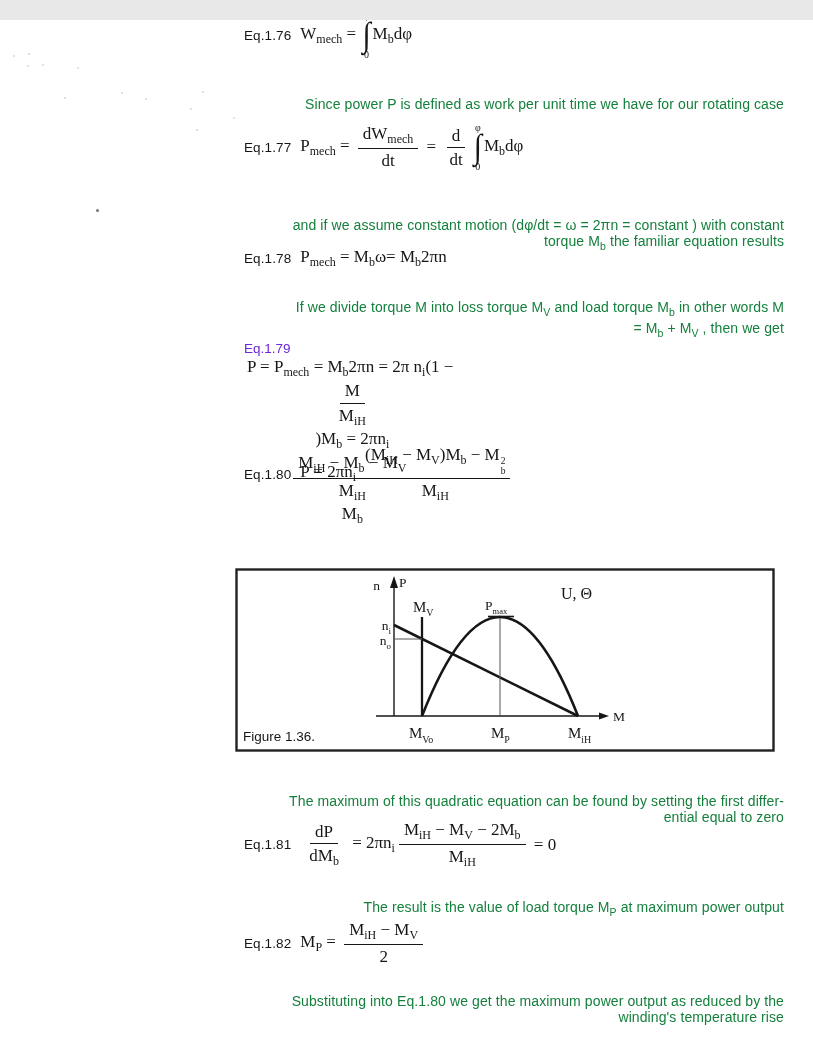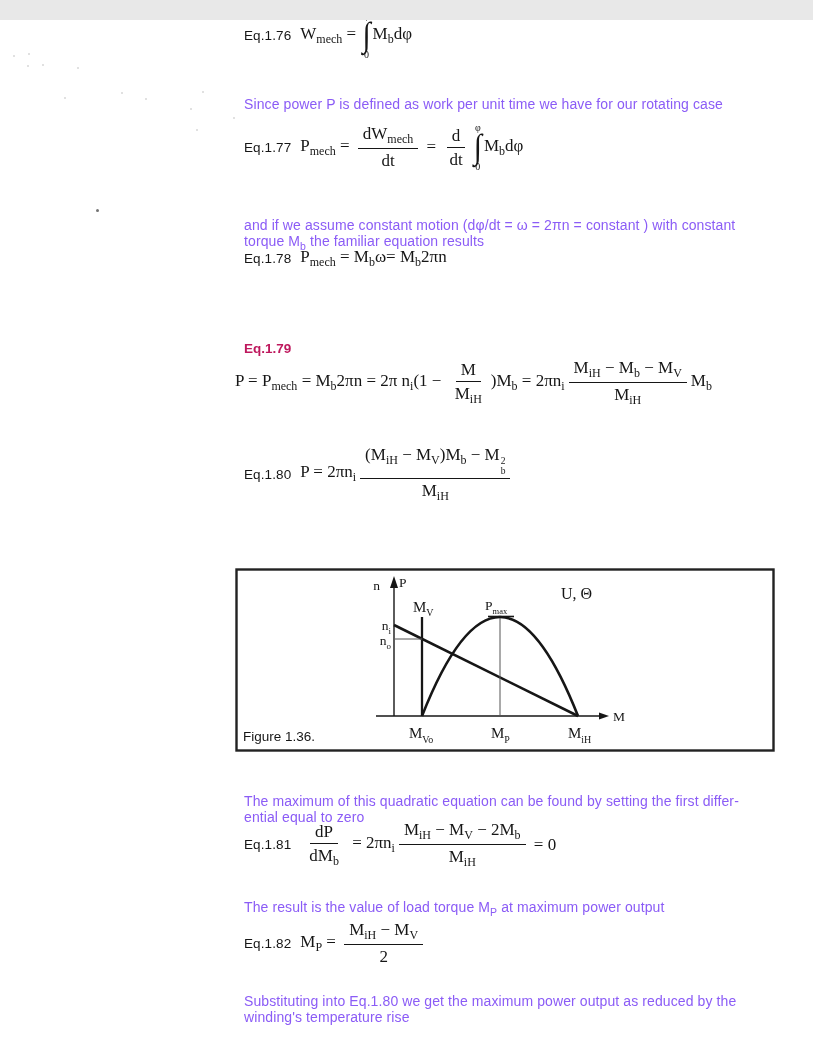--- a/index.html
+++ b/index.html
@@ -1,28 +1,28 @@
 <!DOCTYPE html>
 <html><head>
 <meta charset="utf-8">
 <style>
   html,body{margin:0;padding:0;background:#e8e8e8;}
   .page{position:relative;width:813px;height:1056px;background:#ffffff;overflow:hidden;
         font-family:"Liberation Sans",sans-serif;color:#1a1a1a;margin-top:20px;}
   
   .para{position:absolute;left:244px;width:540px;font-size:14px;line-height:15.8px;
-        color:#8b5cf6;letter-spacing:0.1px;}
+        color:#15803d;letter-spacing:0.1px;text-align:right;}
   .para sub{font-size:10.5px;}
   
   .eq{position:absolute;display:flex;align-items:center;
       font-family:"Liberation Serif",serif;font-size:17px;color:#161616;white-space:pre;}
   .eq .label{font-family:"Liberation Sans",sans-serif;font-size:13.5px;margin-right:9px;
              letter-spacing:0.1px;}
   .eq sub{font-size:12px;}
-  .eqlabel{position:absolute;font-family:"Liberation Sans",sans-serif;font-size:13.5px;color:#be185d;font-weight:bold;}
+  .eqlabel{position:absolute;font-family:"Liberation Sans",sans-serif;font-size:13.5px;color:#6d28d9;}
   .frac{display:inline-flex;flex-direction:column;align-items:center;vertical-align:middle;
         margin:0 4px;line-height:1.25;}
   .frac .num{display:block;padding:0 5px 1px 5px;border-bottom:1.3px solid #161616;text-align:center;}
   .frac .den{display:block;padding:1px 5px 0 5px;text-align:center;}
   .int{display:inline-flex;flex-direction:column;align-items:center;line-height:1;margin:0 2px;}
   .int .lim{font-size:10px;line-height:1;}
   .int .sign{font-size:30px;line-height:0.95;transform:scaleY(1.15);}
   .ss-stack{display:inline-flex;flex-direction:column;justify-content:center;
             vertical-align:-4px;font-size:9.5px;line-height:1.05;margin-left:1px;text-align:left;}
   
@@ -75,23 +75,24 @@
     <span class="seg">M<sub>b</sub>dφ</span>
   </div>
 
   <p class="para" style="top:184px;">and if we assume constant motion (dφ/dt = ω = 2πn = constant )  with constant<br>torque M<sub>b</sub> the familiar equation results</p>
 
   <div class="eq" style="left:244px;top:227px;text-align:right;">
     <span class="label">Eq.1.78</span>
     <span class="seg">P<sub>mech</sub> = M<sub>b</sub>ω= M<sub>b</sub>2πn</span>
   </div>
 
+  <p class="para" style="top:266px;">If we divide torque M into loss torque M<sub>V</sub> and load torque M<sub>b</sub> in other words M<br>= M<sub>b</sub> + M<sub>V</sub> , then we get</p>
 
   <span class="eqlabel" style="left:244px;top:321px;">Eq.1.79</span>
-  <div class="eq" style="left:235px;top:337px;">
+  <div class="eq" style="left:247px;top:337px;flex-direction:column;">
     <span class="seg">P = P<sub>mech</sub> = M<sub>b</sub>2πn = 2π n<sub>i</sub>(1 − </span>
     <span class="frac">
       <span class="num">M</span>
       <span class="den">M<sub>iH</sub></span>
     </span>
     <span class="seg">)M<sub>b</sub> = 2πn<sub>i</sub></span>
     <span class="frac">
       <span class="num">M<sub>iH</sub> − M<sub>b</sub> − M<sub>V</sub></span>
       <span class="den">M<sub>iH</sub></span>
     </span>

